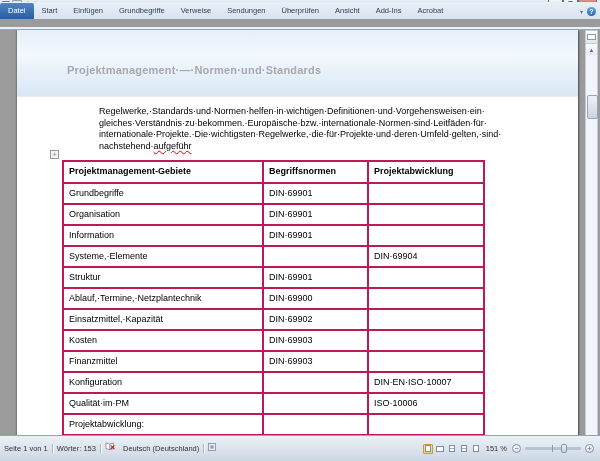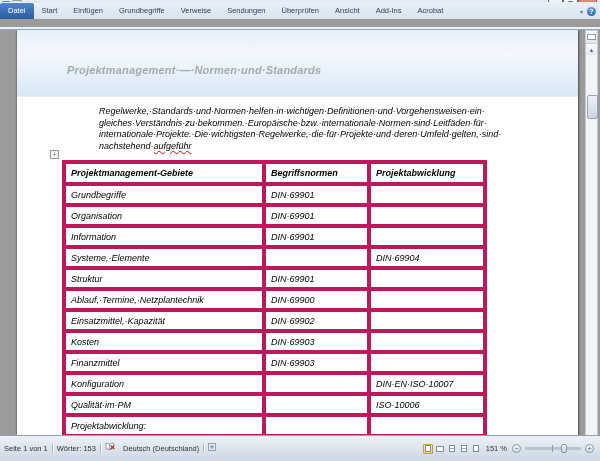--- a/index.html
+++ b/index.html
@@ -40,36 +40,36 @@
   .tabs{display:flex;align-items:stretch;height:16px;}
   .tab{padding:0 8px;font-size:7.5px;line-height:16px;color:#2e3e52;white-space:nowrap;}
   .tab.active{background:linear-gradient(#4c86c6,#2b5d9f);color:#fff;border-radius:2px 2px 0 0;}
   .tabbar-right{margin-left:auto;display:flex;align-items:center;gap:4px;padding:0 4px 3px 0;}
   .chev{color:#5e7794;font-size:6px;}
   .helpicon{width:9px;height:9px;border-radius:50%;background:linear-gradient(#66a3e0,#2d66ad);
     color:#fff;font-size:7px;line-height:9px;text-align:center;font-weight:bold;}
   .ribbonstrip{position:absolute;left:0;top:27px;width:600px;height:3px;
     background:#edf2f8;border-bottom:1px solid #93a6bb;box-sizing:border-box;}
   
-  .docarea{position:absolute;left:0;top:30px;width:600px;height:418px;background:#9b9b9b;overflow:hidden;font-style:italic;}
+  .docarea{position:absolute;left:0;top:30px;width:600px;height:418px;background:#9b9b9b;overflow:hidden;}
   .page{position:absolute;left:17px;top:0;width:561px;height:440px;background:#fff;
     box-shadow:0 0 2px rgba(0,0,0,.55),1px 1px 2px rgba(0,0,0,.35);}
   .band{position:absolute;left:0;top:0;width:100%;height:66px;
     background:linear-gradient(180deg,#e6eff9 0%,#f3f8fd 38%,#d8e7f5 100%);
     border-bottom:1px solid #e8eef5;}
   .heading{position:absolute;left:50px;top:34px;font-size:11px;font-weight:bold;
     color:#a7a9ab;letter-spacing:.2px;white-space:nowrap;}
   .para{position:absolute;left:50px;top:76px;width:486px;font-size:9px;line-height:11.6px;color:#000;}
   .pline{white-space:nowrap;padding-left:32px;}
   .misspell{text-decoration:underline;text-decoration-style:wavy;text-decoration-color:#e00000;
     text-decoration-thickness:1px;text-underline-offset:1px;}
   .tablehandle{position:absolute;left:33px;top:120px;width:9px;height:9px;border:1px solid #9a9a9a;
     box-sizing:border-box;background:#f2f2f2;color:#7c7c7c;font-size:7px;line-height:7px;text-align:center;}
   table.doc{position:absolute;left:45px;top:130px;width:421px;border-collapse:collapse;table-layout:fixed;}
-  table.doc td,table.doc th{border:4px solid #be185d;font-size:9px;padding:4px 2px 0 5px;
+  table.doc td,table.doc th{border:2px solid #be185d;font-size:9px;padding:4px 2px 0 5px;
     vertical-align:top;height:21px;box-sizing:border-box;text-align:left;font-weight:normal;
     white-space:nowrap;overflow:hidden;}
   table.doc th{font-weight:bold;height:22px;}
   .c1{width:200px;}.c2{width:105px;}.c3{width:116px;}
   
   .scrollbar{position:absolute;right:2px;top:30px;bottom:13px;width:13px;
     background:#f1f4f8;border:1px solid #c3cdd8;box-sizing:border-box;}
   .sb-ruler{height:12px;border-bottom:1px solid #c3cdd8;background:linear-gradient(#fdfefe,#dfe6ee);
     display:flex;align-items:center;justify-content:center;}
   .sb-ruler .rgl{width:7px;height:4px;background:#fff;border:1px solid #8a9aae;}

